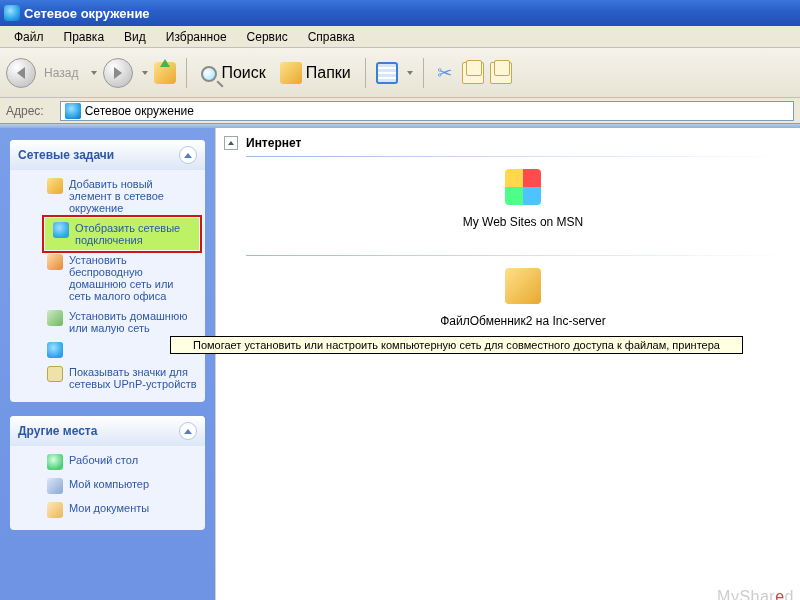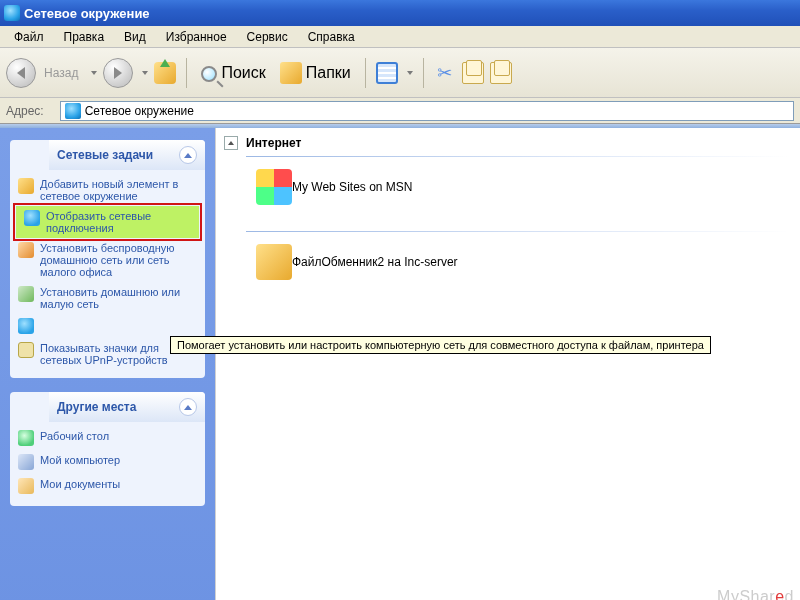--- a/index.html
+++ b/index.html
@@ -108,29 +108,29 @@
     border-radius:4px;
     margin-bottom:14px;
     overflow:hidden;
   }
   .panel-header {
     background: linear-gradient(to bottom,#ffffff,#dce6f7);
     color:#2d57a9;
     font-weight:bold;
     font-size:12px;
     padding:6px 8px;
-    display:flex; align-items:center; justify-content:space-between;margin-left:39px;
+    display:flex; align-items:center; justify-content:space-between;
   }
   .collapse-btn {
     width:18px;height:18px;border-radius:50%;
     background:#fff;border:1px solid #b8c8e8;
     display:flex;align-items:center;justify-content:center;
   }
   .chev-up { width:0;height:0;border-left:4px solid transparent;border-right:4px solid transparent;border-bottom:5px solid #5a7bc6;}
-  .panel-body { padding:4px 6px 8px; }
+  .panel-body { padding:4px 6px 8px;margin-left:29px; }
   .task {
     display:flex; align-items:flex-start; gap:6px;
     padding:4px 2px;
     color:#2d57a9; font-size:11px;
     cursor:pointer;
   }
   .task .ticon2 { width:16px;height:16px; flex-shrink:0; border-radius:3px; }
   .task.highlighted {
     outline:2px solid #d01515;
     outline-offset:1px;
@@ -156,33 +156,33 @@
     font-weight:bold; font-size:12px;
   }
   .section-hdr .collapse-sm {
     width:14px;height:14px;border:1px solid #9aa;background:#fff;
     display:flex;align-items:center;justify-content:center;
     position:absolute; left:8px;
   }
   .section-hdr .collapse-sm .chev-up { border-bottom-color:#555; border-left-width:3px;border-right-width:3px;border-bottom-width:4px;}
   .hr { height:1px; background:linear-gradient(to right,#9cb8e4,#dce6f7 60%,transparent); margin:2px 10px 6px 30px;}
   .item {
-    display:flex; align-items:center; 
-    padding:6px 10px 6px 40px; font-size:12px;
+    display:flex; align-items:center; gap:10px;
+    padding:6px 10px 6px 40px; font-size:12px;flex-direction:column;
   }
   .item .big-ico { width:36px;height:36px; flex-shrink:0; border-radius:4px;}
   .msn-ico { background: conic-gradient(#ff4d4d 0 90deg,#4dc3ff 90deg 180deg,#4dff88 180deg 270deg,#ffd84d 270deg 360deg); border-radius:6px;}
   .share-ico { background: linear-gradient(135deg,#ffe08a,#e8a92e);}
   .tooltip {
     position:absolute;
     left:170px; top:336px;
     background:#ffffe1;
     border:1px solid #000;
     font-size:11px;
-    padding:2px 6px;
+    padding:2px 22px;
     white-space:nowrap;
     z-index:50;
   }
   .watermark {
     position:absolute; right:6px; bottom:6px;
     font-size:16px; color:#ccc; letter-spacing:0.5px;
     font-family: Arial, sans-serif;
   }
   .watermark .red { color:#e23b3b; }
 </style>

